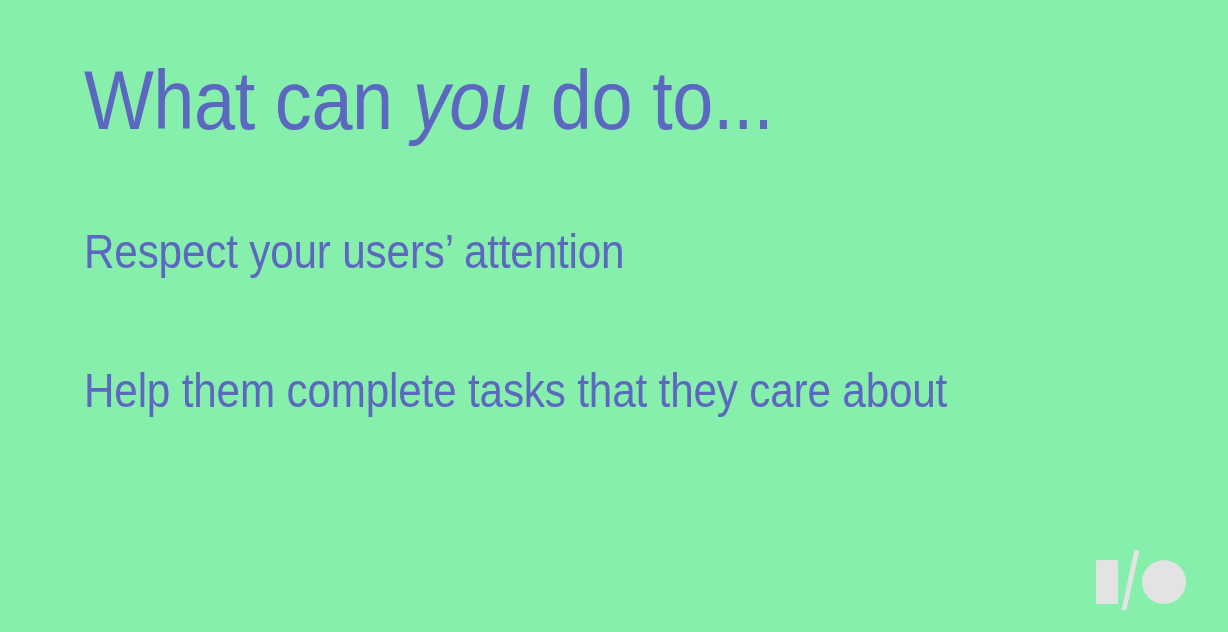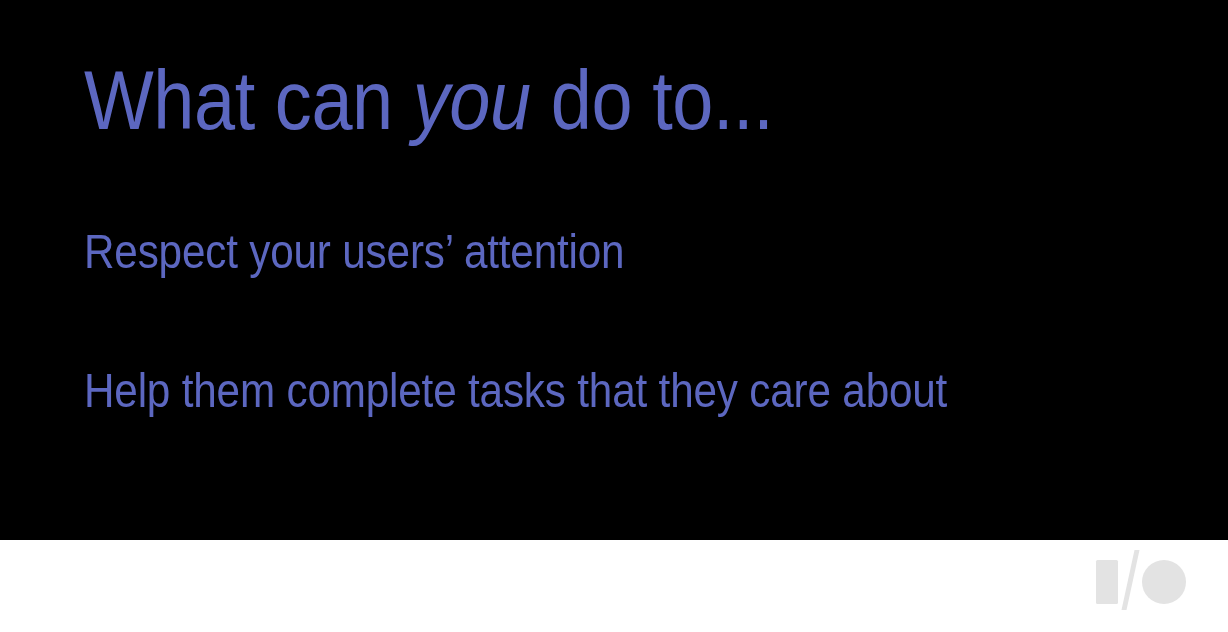--- a/index.html
+++ b/index.html
@@ -11,22 +11,22 @@
     width: 1228px;
     height: 632px;
     background: #ffffff;
     font-family: "Liberation Sans", sans-serif;
     overflow: hidden;
   }
 
   #slide {
     position: relative;
     width: 1228px;
-    height: 540px;
-    background: #000000;
+    height: 632px;
+    background: #86efac;
     box-sizing: border-box;
   }
 
   
   #slide-title {
     position: absolute;
     left: 84px;
     top: 58px;
     font-size: 84px;
     line-height: 1.0;

